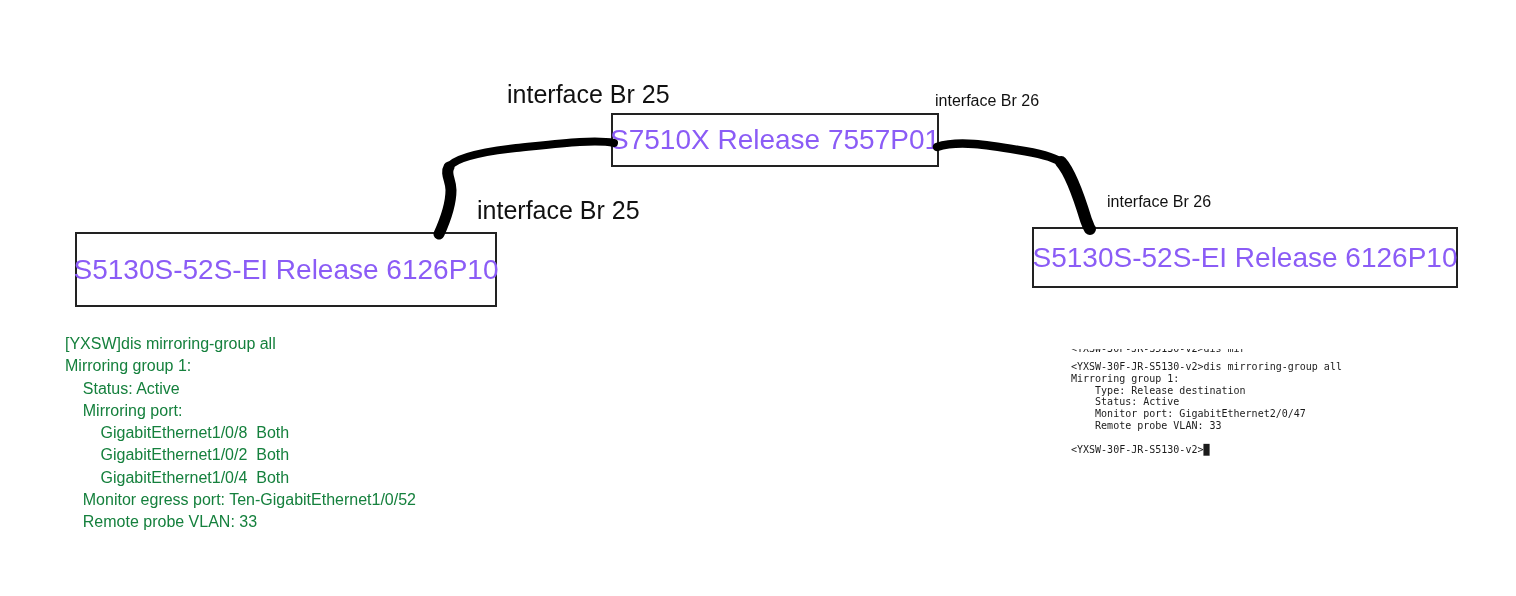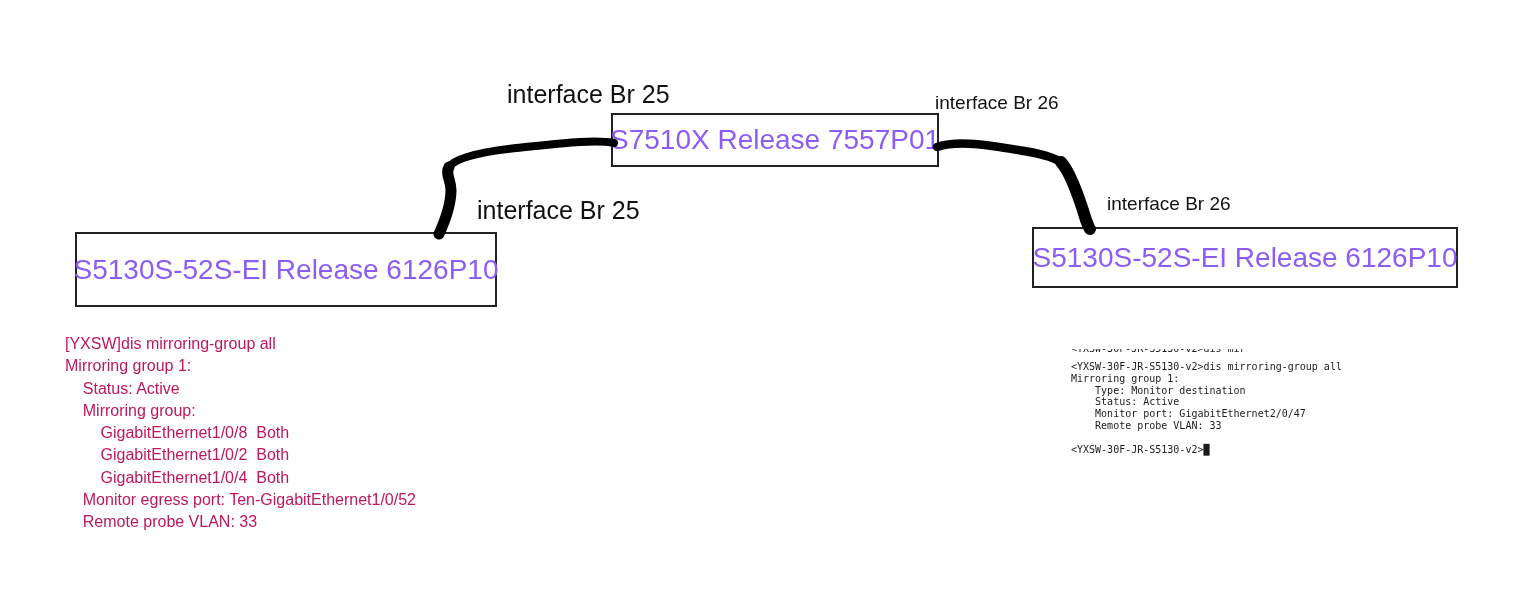--- a/index.html
+++ b/index.html
@@ -8,40 +8,40 @@
     width: 1516px;
     height: 596px;
     background: #ffffff;
     font-family: "Liberation Sans", sans-serif;
     color: #0d0d0d;
     overflow: hidden;
     border-radius: 10px;
   }
   .lbl { position: absolute; white-space: pre; color: #111111; }
   .lbl-big   { font-size: 25px; }
-  .lbl-small { font-size: 19px; }
+  .lbl-small { font-size: 16px; }
   .node {
     position: absolute;
     box-sizing: border-box;
     border: 2px solid #222222;
     background: #ffffff;
     display: flex;
     align-items: center;
     justify-content: center;
     font-size: 28px;
     color: #8b5cf6;
     white-space: pre;
   }
   .console {
     position: absolute;
     left: 65px;
     top: 333px;
     font-size: 16px;
     line-height: 22.3px;
-    color: #be185d;
+    color: #15803d;
   }
   .cline { white-space: pre; min-height: 22.3px; }
   .term, .term-clip {
     position: absolute;
     font-family: "DejaVu Sans Mono", monospace;
     font-size: 10px;
     line-height: 11.8px;
     color: #1b1b1b;
     filter: blur(0.3px);
   }
@@ -83,36 +83,36 @@
   </div>
 
   <div class="node" style="left:1032px; top:227px; width:426px; height:61px;">
     <span>S5130S-52S-EI Release 6126P10</span>
   </div>
 
   <div class="console">
     <div class="cline">[YXSW]dis mirroring-group all</div>
     <div class="cline">Mirroring group 1:</div>
     <div class="cline">    Status: Active</div>
-    <div class="cline">    Mirroring group:</div>
+    <div class="cline">    Mirroring port:</div>
     <div class="cline">        GigabitEthernet1/0/8  Both</div>
     <div class="cline">        GigabitEthernet1/0/2  Both</div>
     <div class="cline">        GigabitEthernet1/0/4  Both</div>
     <div class="cline">    Monitor egress port: Ten-GigabitEthernet1/0/52</div>
     <div class="cline">    Remote probe VLAN: 33</div>
   </div>
 
   <div class="term-clip">
     <div class="tline">&lt;YXSW-30F-JR-S5130-v2&gt;dis mir</div>
   </div>
 
   <div class="term">
     <div class="tline">&lt;YXSW-30F-JR-S5130-v2&gt;dis mirroring-group all</div>
     <div class="tline">Mirroring group 1:</div>
-    <div class="tline">    Type: Monitor destination</div>
+    <div class="tline">    Type: Release destination</div>
     <div class="tline">    Status: Active</div>
     <div class="tline">    Monitor port: GigabitEthernet2/0/47</div>
     <div class="tline">    Remote probe VLAN: 33</div>
     <div class="tline"></div>
     <div class="tline"><span>&lt;YXSW-30F-JR-S5130-v2&gt;</span><span class="cursor">█</span></div>
   </div>
 
   <svg class="links" width="1516" height="596" viewBox="0 0 1516 596">
     <g fill="none" stroke="#000000" stroke-linecap="round" stroke-linejoin="round">
       <path stroke-width="11" d="M 439 234 C 444 223 451 205 451 190 C 451 180 445 174 449 167"></path>

